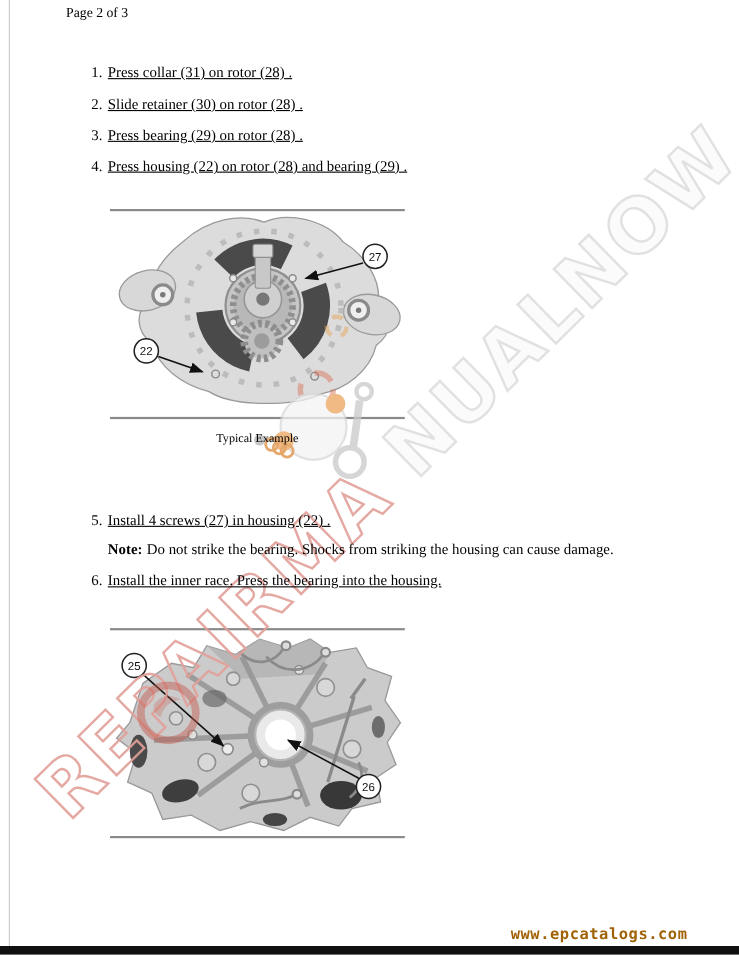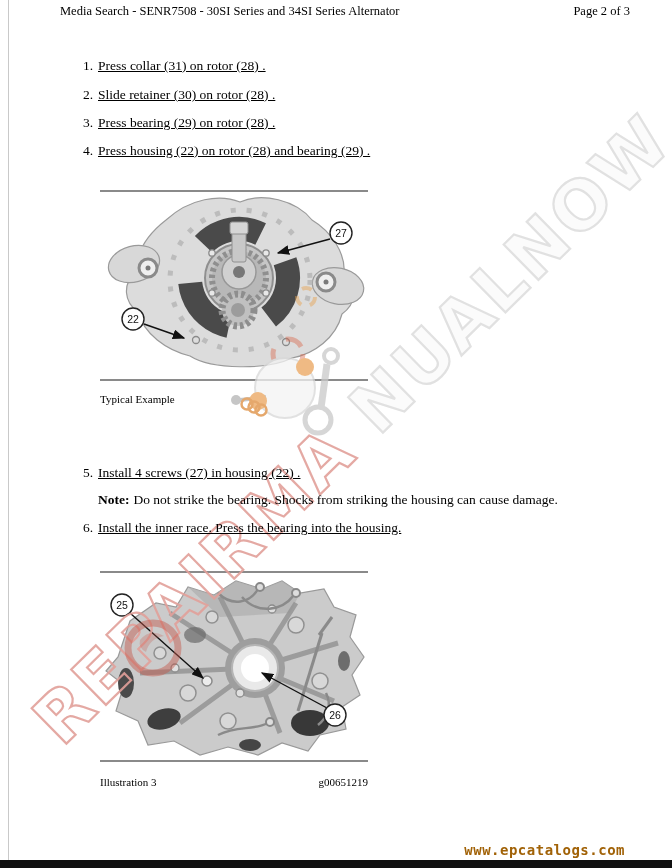--- a/index.html
+++ b/index.html
@@ -16,37 +16,36 @@
   .step .num { display:inline-block; width:15px; }
   .note-row { position:absolute; left:98px; font-size:13.5px; z-index:6; white-space:nowrap; }
   .note-row b { margin-right:4px;margin-top:16px; }
   .fig { position:absolute; left:100px; width:268px; }
   .rule { height:2px; background:#8a8a8a; }
   .fig svg.drawing { display:block; }
   .figcap {
     display:flex; justify-content:space-between; font-size:11px;
     margin-top:14px; position:relative; z-index:6;
   }
-  .subcap { font-size:11px; margin-top:12px; position:relative; z-index:6; }
+  .subcap { font-size:11px; margin-top:12px; position:relative; z-index:6;text-align:center; }
   .footer-site {
     position:absolute; top:842px; right:47px; z-index:6;
     font-family:"DejaVu Sans Mono", monospace; font-weight:bold;
     font-size:14px; color:#a16207; letter-spacing:0.5px;
   }
   .bottom-bar { position:absolute; left:0; bottom:0; width:672px; height:8px; background:#101010; z-index:7; }
   .watermark { position:absolute; left:0; top:0; z-index:5; pointer-events:none; }
   .callout-text { font-family:"Liberation Sans", sans-serif; font-size:10.5px; fill:#111; }
 </style>
 </head>
 <body>
 
 <div class="left-edge"></div>
 
 <header>
-  <span>Media Search - SENR7508 - 30SI Series and 34SI Series Alternator</span>
   <span>Page 2 of 3</span>
 </header>
 
 <div class="step" style="top:58px">
   <span class="num">1.</span><span>Press collar (31) on rotor (28) .</span>
 </div>
 <div class="step" style="top:87px">
   <span class="num">2.</span><span>Slide retainer (30) on rotor (28) .</span>
 </div>
 <div class="step" style="top:115px">
@@ -178,24 +177,20 @@
       <circle cx="22" cy="32" r="11" fill="#ffffff" stroke="#222" stroke-width="1.4"></circle>
       <text class="callout-text" x="22" y="36" text-anchor="middle">25</text>
     </g>
     <g>
       <line x1="227" y1="135" x2="162" y2="100" stroke="#111" stroke-width="1.4" marker-end="url(#ah3)"></line>
       <circle cx="235" cy="142" r="11" fill="#ffffff" stroke="#222" stroke-width="1.4"></circle>
       <text class="callout-text" x="235" y="146" text-anchor="middle">26</text>
     </g>
   </svg>
   <div class="rule"></div>
-  <div class="figcap">
-    <span>Illustration 3</span>
-    <span>g00651219</span>
-  </div>
 </div>
 
 <svg class="watermark" width="672" height="868" viewBox="0 0 672 868">
   <g opacity="0.9">
     <text transform="translate(62,748) rotate(-44.5)" font-family="DejaVu Sans, sans-serif" font-weight="bold" font-size="68" letter-spacing="3">
       <tspan fill="none" stroke="#e2a09a" stroke-width="2.2">REPAIRMA</tspan>
       <tspan fill="#fbfbfb" stroke="#dedede" stroke-width="2.2">NUALNOW</tspan>
     </text>
   </g>
   <g opacity="0.45">

